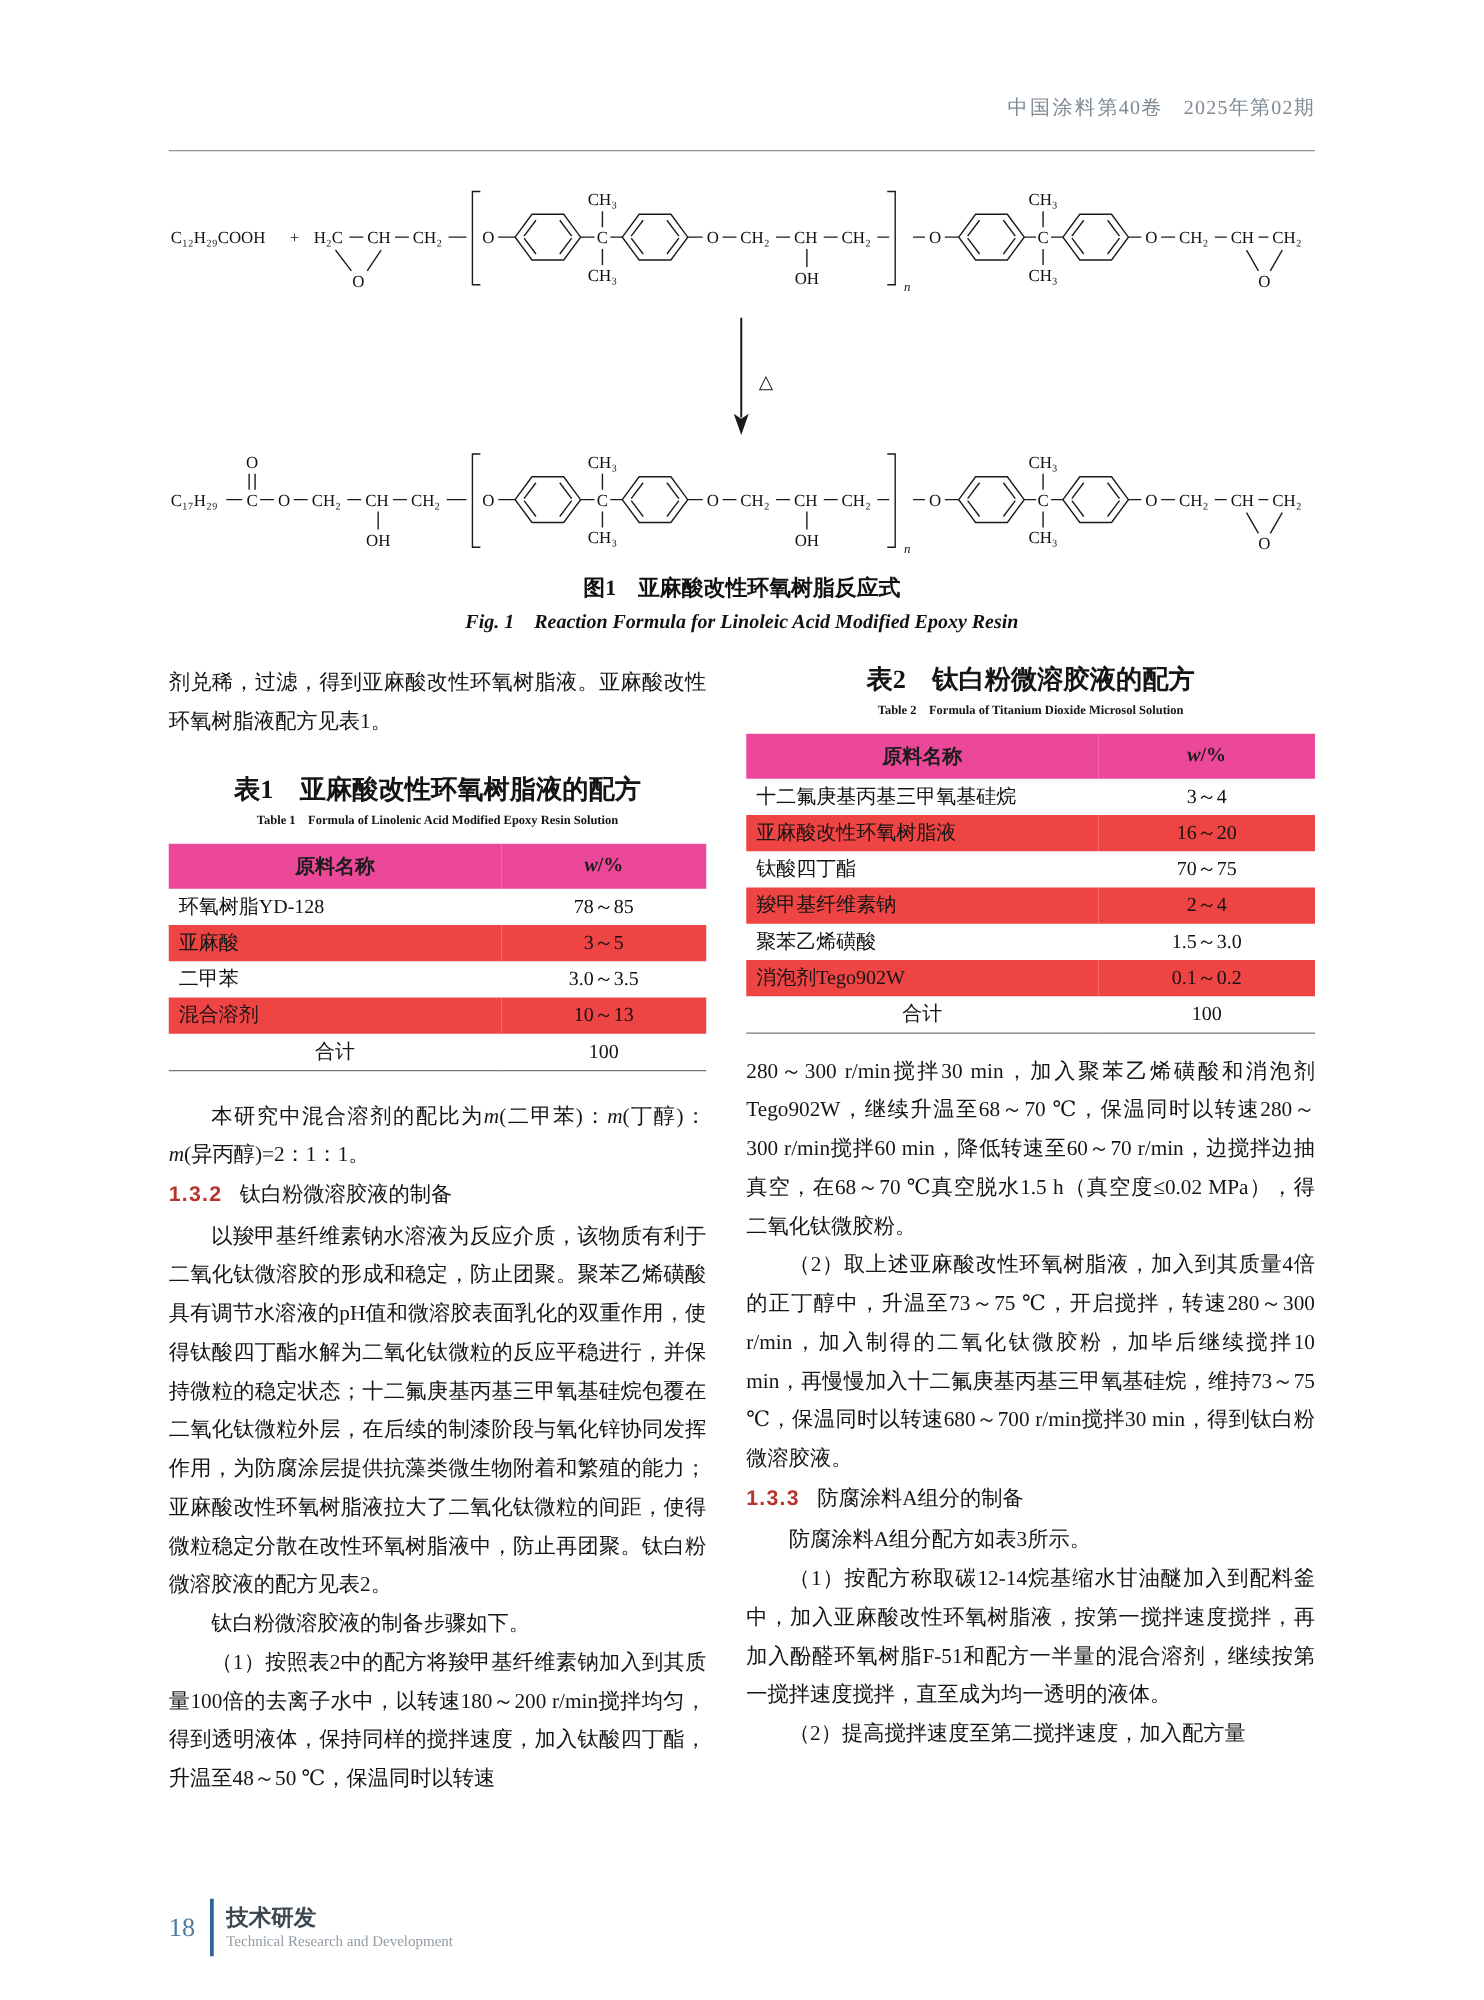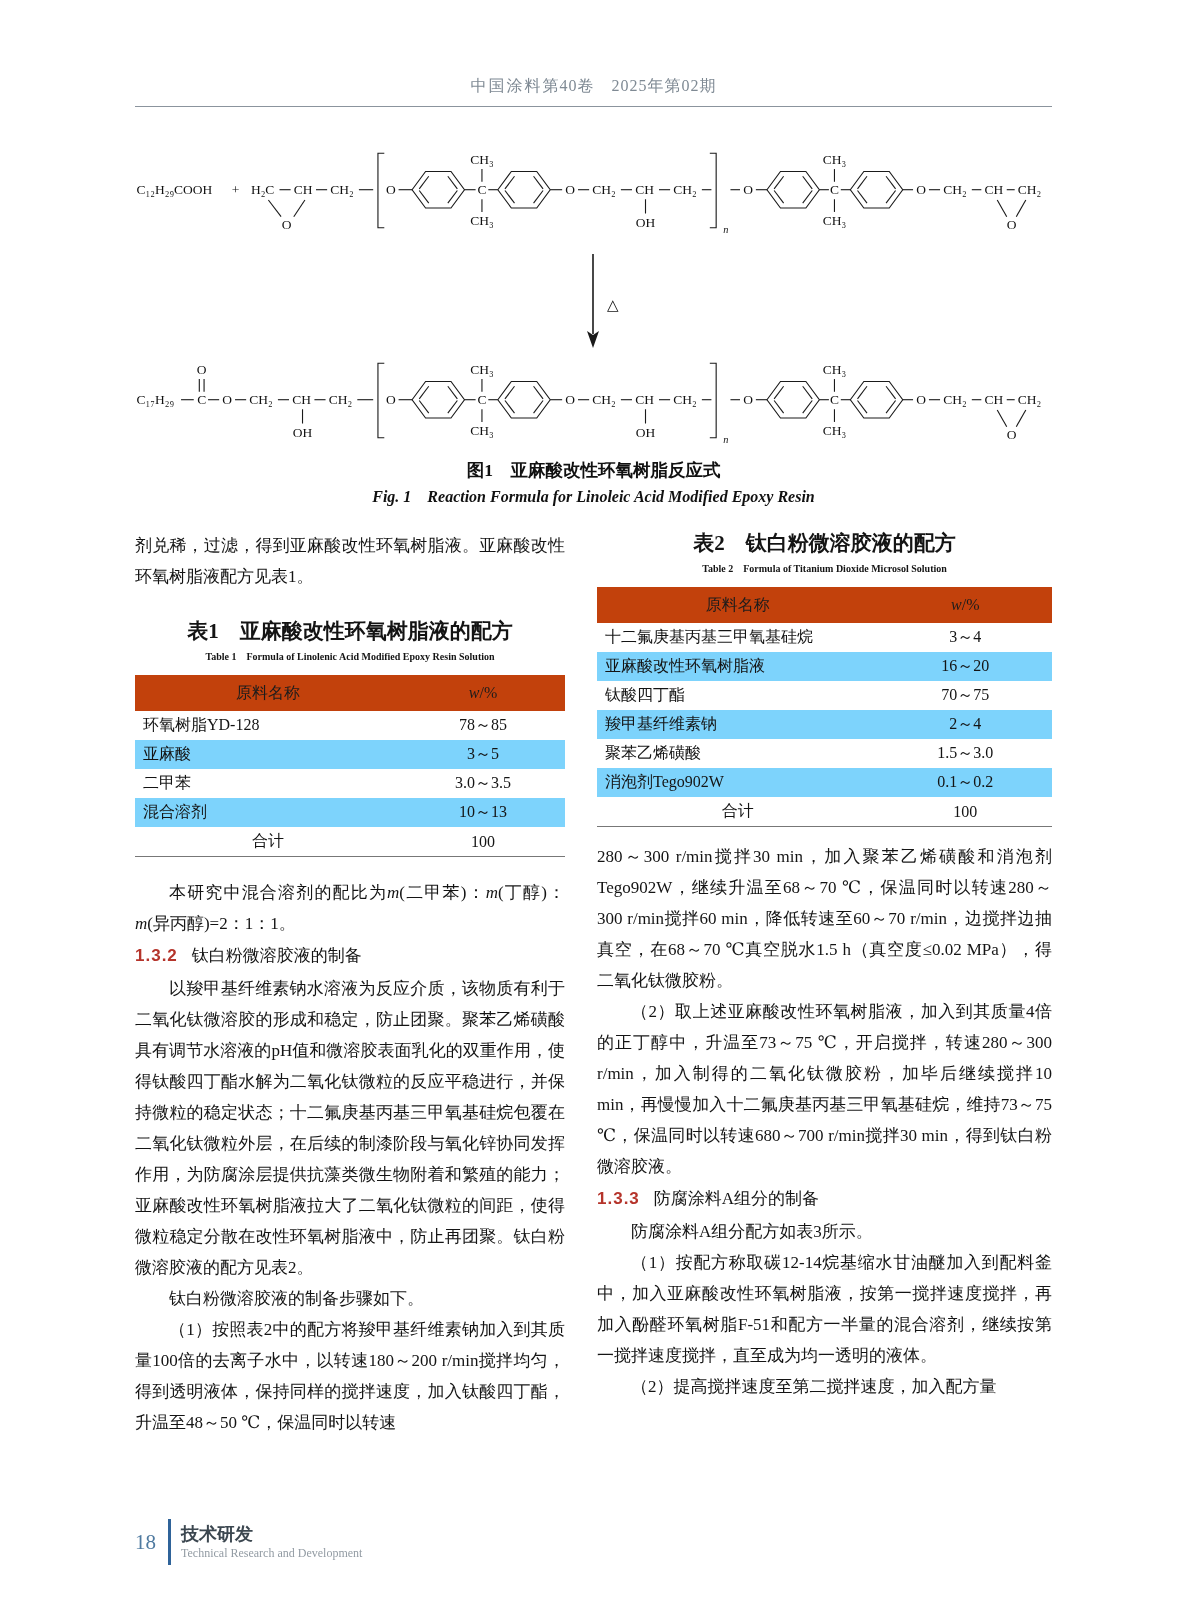--- a/index.html
+++ b/index.html
@@ -3,23 +3,23 @@
 <meta charset="utf-8">
 <style>
   html,body{margin:0;padding:0;}
   body{
     width:1187px;height:1600px;position:relative;background:#ffffff;
     font-family:"Liberation Serif","DejaVu Serif",serif;color:#141414;
     overflow:hidden;
   }
   .hdr{
     position:absolute;top:76px;left:135px;width:917px;
-    display:flex;justify-content:center;align-items:flex-end;
+    display:flex;justify-content:flex-end;align-items:flex-end;
     font-size:16px;color:#7f8a94;letter-spacing:2px;
-    border-bottom:1.5px solid #8b949d;padding-bottom:9px;
+    border-bottom:1.5px solid #8b949d;padding-bottom:23px;
   }
   .hdr .iss{letter-spacing:1px;}
   .formula-row{position:absolute;left:135px;width:917px;}
   .fr1{top:142px;}
   .fr2{top:352px;}
   .arrowbox{position:absolute;top:254px;left:135px;width:917px;height:96px;}
   .arrowbox svg{position:absolute;left:444px;top:0;}
   .figcap-cn{position:absolute;top:458px;left:135px;width:917px;text-align:center;
     font-weight:bold;font-size:17.5px;color:#111;}
   .figcap-en{position:absolute;top:487px;left:135px;width:917px;text-align:center;
@@ -28,27 +28,27 @@
   .colR{position:absolute;top:530px;left:597px;width:455px;}
   .para{font-size:17px;line-height:31px;text-align:justify;margin:0;}
   .ind{text-indent:2em;}
   .sec{font-size:17px;line-height:34px;margin:0;text-align:left;}
   .sec .num{color:#b5342b;font-family:"Liberation Sans","DejaVu Sans",sans-serif;
     font-weight:bold;letter-spacing:1px;margin-right:14px;}
   .tcap-cn{text-align:center;font-weight:bold;font-size:21px;line-height:26px;margin:0;}
   .tcap-en{text-align:center;font-weight:bold;font-size:10px;line-height:25px;margin:0 0 6px 0;}
   table.frm{width:100%;border-collapse:collapse;font-size:16px;table-layout:fixed;
     border-bottom:1.5px solid #777;margin-top:3px;}
-  table.frm th{background:#c2410c;font-weight:normal;height:34px;color:#1c1c1c;}
+  table.frm th{background:#ec4899;font-weight:bold;height:34px;color:#1c1c1c;}
   table.frm th.hname{width:62%;text-align:center;}
   table.frm th.hval{width:38%;text-align:center;}
   table.frm td{height:27px;vertical-align:middle;}
   table.frm td.name{text-align:left;padding-left:8px;}
   table.frm td.val{text-align:center;}
-  table.frm tr.pink td{background:#7dd3fc;}
+  table.frm tr.pink td{background:#ef4444;}
   table.frm td.total{text-align:center;}
   .sp26{height:26px;}
   .sp20{height:20px;}
   .sp14{height:14px;}
   .ftr{position:absolute;top:1502px;left:135px;display:flex;align-items:center;margin-top:17px;}
   .ftr .pno{font-size:21px;color:#4f7aa0;margin-right:12px;
     font-family:"Liberation Serif","DejaVu Serif",serif;}
   .ftr .bar{width:3px;height:46px;background:#2f6399;margin-right:10px;}
   .ftr .cn{font-size:18px;font-weight:bold;color:#3c4750;line-height:22px;
     font-family:"Liberation Sans","DejaVu Sans",sans-serif;}

